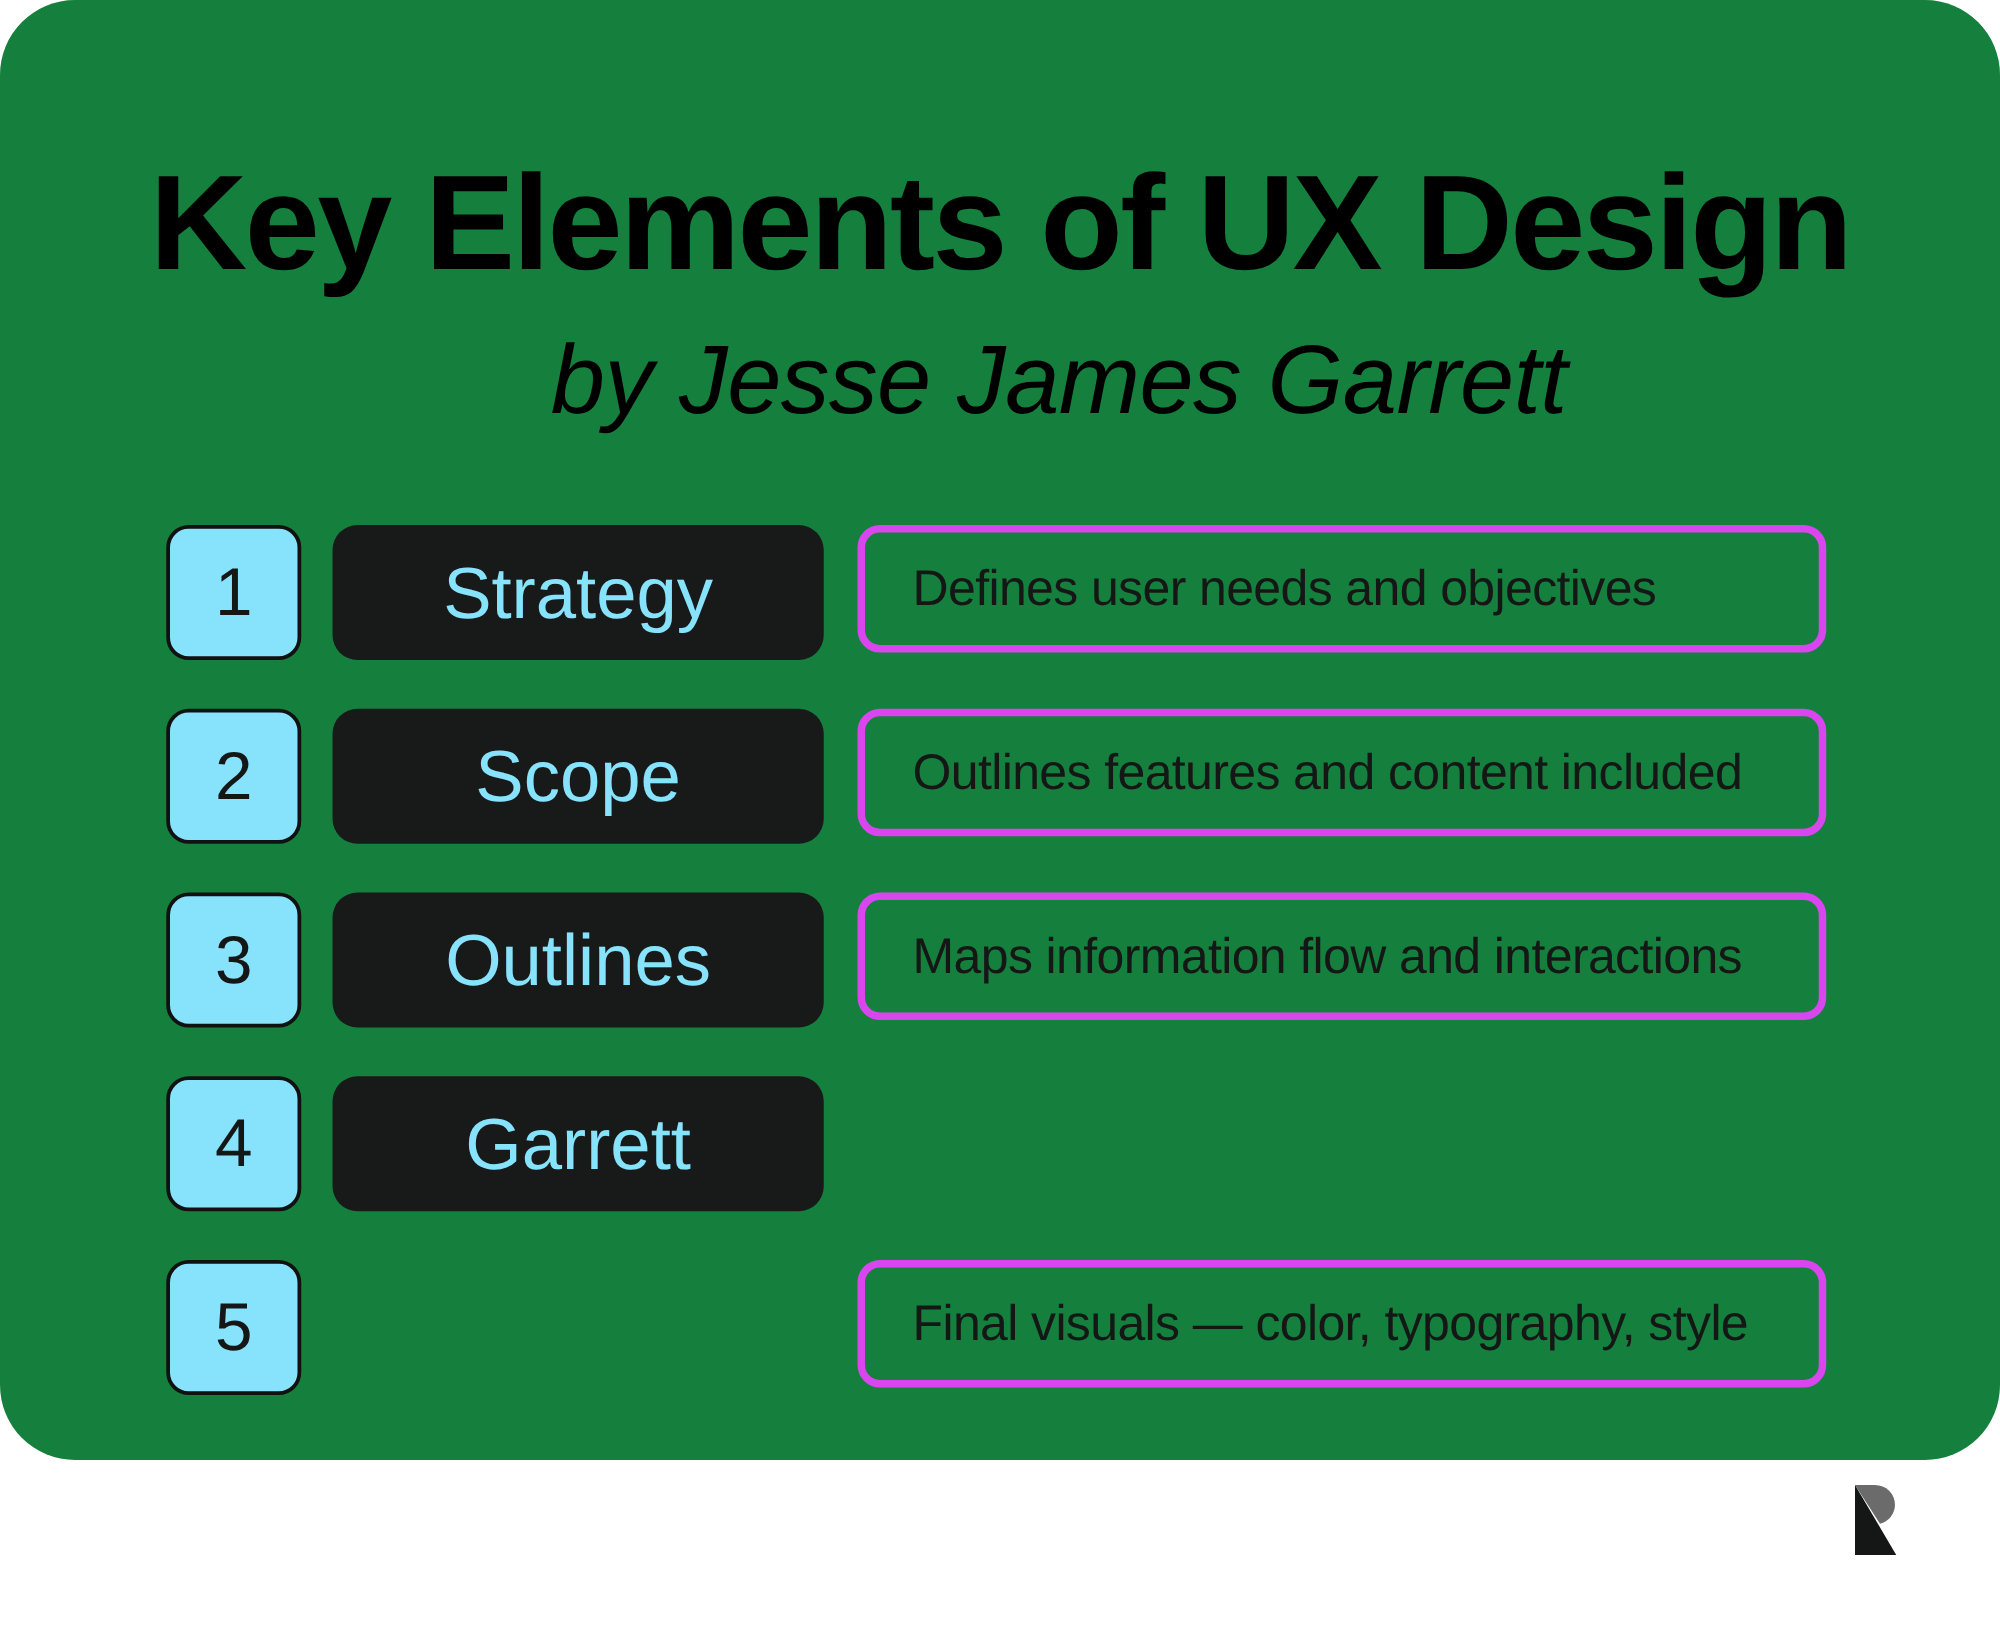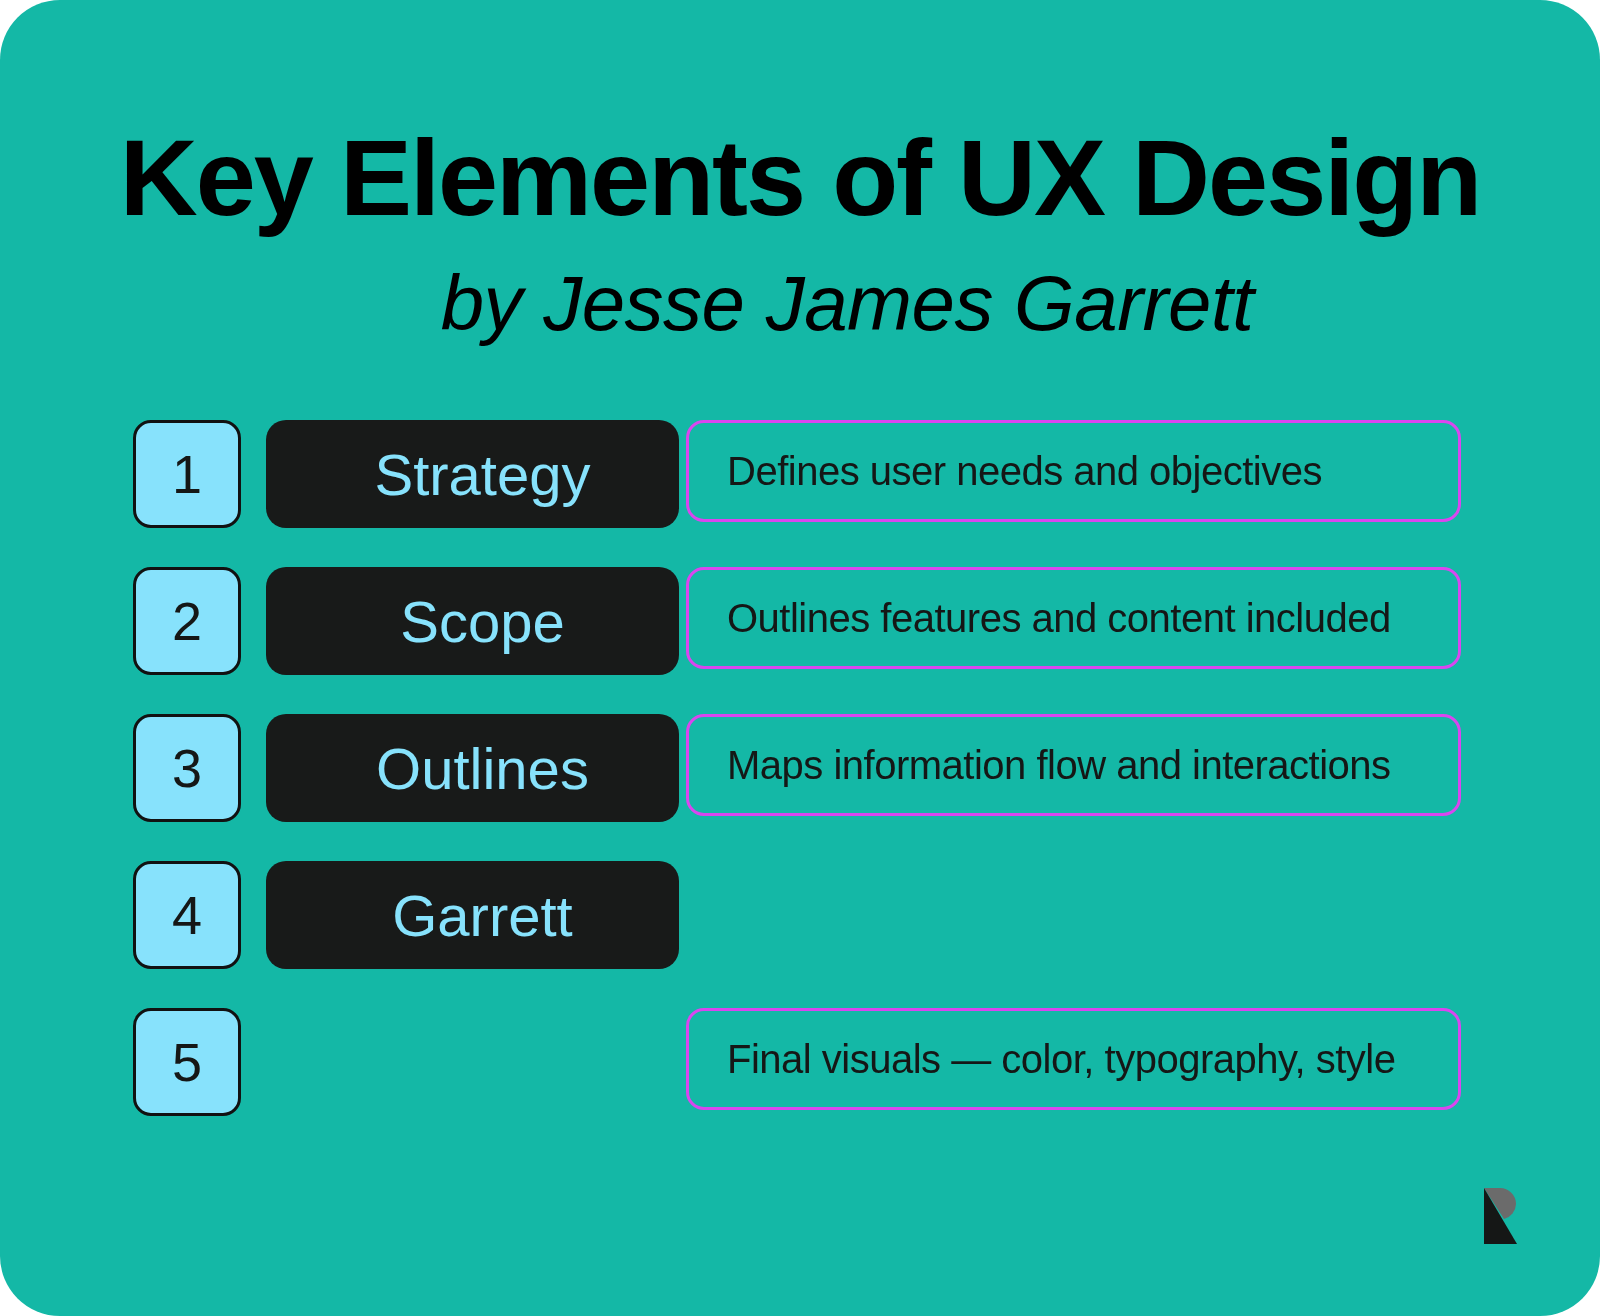--- a/index.html
+++ b/index.html
@@ -1,23 +1,23 @@
 <!DOCTYPE html>
 <html><head>
 <meta charset="utf-8">
 <style>
   html, body { margin:0; padding:0; }
   body { width:1600px; height:1316px; background:#ffffff; position:relative; overflow:hidden; font-family:"Liberation Sans", sans-serif; }
-  .card { position:absolute; left:0; top:0; width:1600px; height:1316px; background:#14b8a6; border-radius:60px; }
+  .card { position:absolute; left:0; top:0; width:1600px; height:1168px; background:#15803d; border-radius:60px; }
   .title { position:absolute; left:0; top:118px; width:1600px; text-align:center; font-size:108px; font-weight:700; color:#000; letter-spacing:-2px; line-height:120px; }
   .subtitle { position:absolute; left:0; top:258px; width:1600px; text-align:center; font-size:78px; font-style:italic; color:#000; line-height:90px; letter-spacing:-0.5px;padding-left:47px; }
   .row { position:absolute; left:133px; width:1334px; height:108px; }
   .num { position:absolute; left:0; top:0; width:102px; height:102px; background:#87e2fc; border:3px solid #111; border-radius:18px; display:flex; align-items:center; justify-content:center; font-size:54px; color:#151716; }
-  .label { position:absolute; left:133px; top:0; width:393px; height:108px; background:#181a19; border-radius:20px; display:flex; align-items:center; justify-content:center; font-size:58px; color:#87e2fc; font-weight:400; letter-spacing:0px;padding-left:20px; }
-  .desc { position:absolute; left:553px; top:0; width:775px; height:102px; border:3px solid #d946ef; border-radius:18px; display:flex; align-items:center; padding-left:38px; box-sizing:border-box; font-size:40px; color:#151716; letter-spacing:-0.5px; }
+  .label { position:absolute; left:133px; top:0; width:393px; height:108px; background:#181a19; border-radius:20px; display:flex; align-items:center; justify-content:center; font-size:58px; color:#87e2fc; font-weight:400; letter-spacing:0px; }
+  .desc { position:absolute; left:553px; top:0; width:775px; height:102px; border:6px solid #d946ef; border-radius:18px; display:flex; align-items:center; padding-left:38px; box-sizing:border-box; font-size:40px; color:#151716; letter-spacing:-0.5px; }
   .logo { position:absolute; left:1484px; top:1188px; width:34px; height:56px; }
 </style>
 </head>
 <body>
 
 <div class="card">
   <div class="title">Key Elements of UX Design</div>
   <div class="subtitle">by Jesse James Garrett</div>
 
   <div class="row" style="top:420px;">

